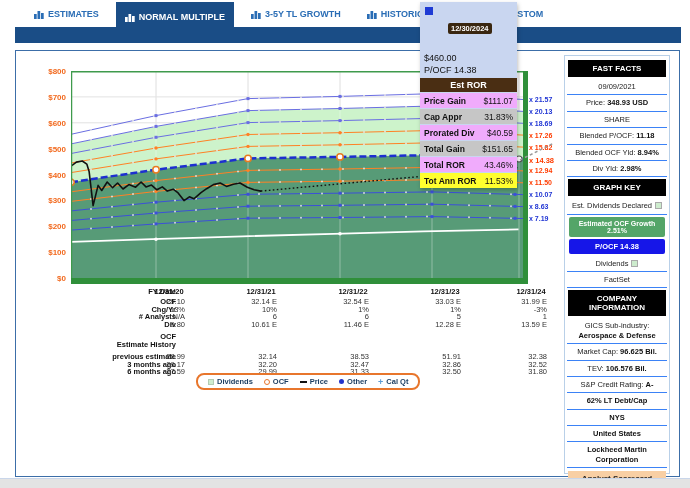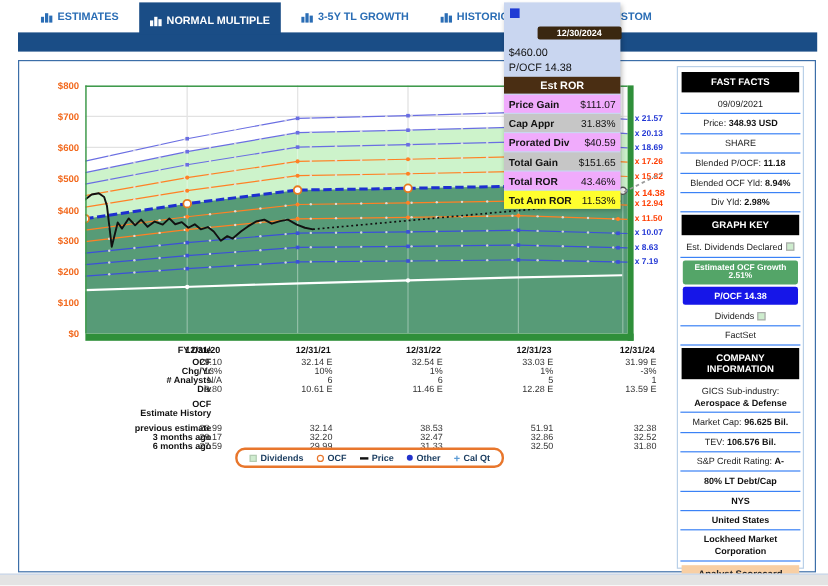--- a/index.html
+++ b/index.html
@@ -59,21 +59,21 @@
   .sb-row b { color:#111; }
   .sb-btn-green { background:#54a568; color:#fff; font-size:7px; font-weight:bold; text-align:center; padding:3px 1px; margin:2px 2px; border-radius:2px; cursor:pointer; }
   .sb-btn-blue { background:#1616e8; color:#fff; font-size:7.5px; font-weight:bold; text-align:center; padding:3px 1px; margin:2px 2px; border-radius:2px; cursor:pointer; }
   .sb-swatch { display:inline-block; width:7px; height:7px; background:#cdeccd; border:1px solid #aaa; vertical-align:-1px; margin-left:3px; }
   .sb-score-header { background:#f8cfa4; color:#222; font-size:8px; font-weight:bold; text-align:center; padding:3px 1px; margin:3px 1px 2px 1px; }
 
   
   #tooltip { position:absolute; left:420px; top:2px; width:97px; background:#c9d6f0; z-index:50;
              box-shadow:1px 2px 4px rgba(0,0,0,.25); padding:3px 0 0 0; }
   .tt-square { width:8px; height:8px; background:#1f3bd4; margin:2px 0 2px 5px; }
-  .tt-date { display:inline-block; background:#3a2710; color:#fff; font-size:7.5px; font-weight:bold; padding:1px 16px; border-radius:2px; margin:1px 0 5px 28px; }
+  .tt-date { display:inline-block; background:#3a2710; color:#fff; font-size:7.5px; font-weight:bold; padding:1px 3px; border-radius:2px; margin:1px 0 18px 28px; }
   .tt-line { font-size:9px; color:#111; padding:1px 4px; }
   .tt-head { background:#4a2e13; color:#fff; font-size:9px; font-weight:bold; text-align:center; padding:2px 0; margin-top:2px; }
   .tt-row { display:flex; justify-content:space-between; font-size:8.5px; padding:2.5px 4px; margin-top:1px; }
   .tt-row .l { font-weight:bold; color:#111; }
   .tt-row .v { color:#111; }
   .tt-bg-white { background:#f0abfc; } .tt-bg-gray { background:#c6c6c6; } .tt-bg-yellow { background:#ffff2e; }
 </style>
 </head>
 <body>
 
@@ -566,24 +566,24 @@
         <div class="sb-row">Est. Dividends Declared<span class="sb-swatch"></span></div>
         <div class="sb-btn-green">Estimated OCF Growth 2.51%</div>
         <div class="sb-btn-blue">P/OCF 14.38</div>
         <div class="sb-row">Dividends<span class="sb-swatch"></span></div>
         <div class="sb-row">FactSet</div>
         <div class="sb-header">COMPANY INFORMATION</div>
         <div class="sb-row">GICS Sub-industry: <b>Aerospace &amp; Defense</b></div>
         <div class="sb-row">Market Cap: <b>96.625 Bil.</b></div>
         <div class="sb-row">TEV: <b>106.576 Bil.</b></div>
         <div class="sb-row">S&amp;P Credit Rating: <b>A-</b></div>
-        <div class="sb-row"><b>80% LT Debt/Cap</b></div>
+        <div class="sb-row"><b>62% LT Debt/Cap</b></div>
         <div class="sb-row"><b>NYS</b></div>
         <div class="sb-row"><b>United States</b></div>
-        <div class="sb-row"><b>Lockheed Market Corporation</b></div>
+        <div class="sb-row"><b>Lockheed Martin Corporation</b></div>
         <div class="sb-score-header">Analyst Scorecard</div>
       </div>
   </div>
 
   <div id="tooltip">
     <div class="tt-square"></div>
     <span class="tt-date">12/30/2024</span>
     <div class="tt-line">$460.00</div>
     <div class="tt-line">P/OCF 14.38</div>
     <div class="tt-head">Est ROR</div>

